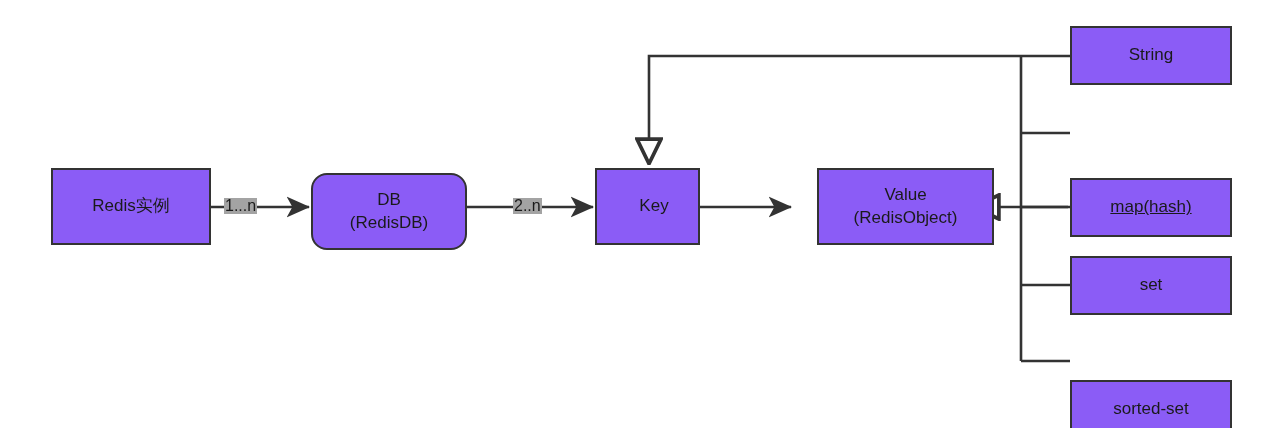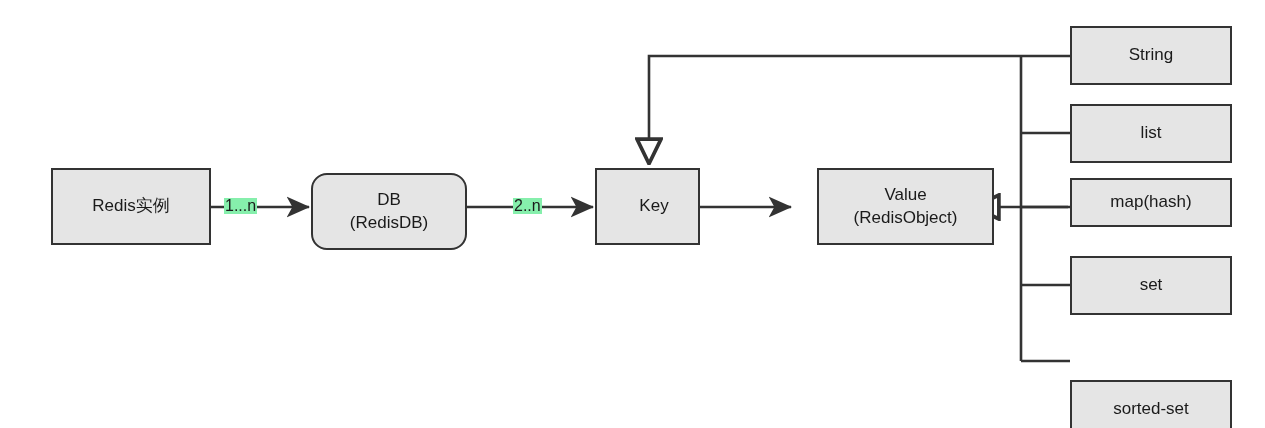--- a/index.html
+++ b/index.html
@@ -12,35 +12,35 @@
     width: 1265px;
     height: 428px;
     background: #ffffff;
     font-family: "Liberation Sans", "DejaVu Sans", sans-serif;
     overflow: hidden;
   }
   .node {
     position: absolute;
     box-sizing: border-box;
     border: 2px solid #333333;
-    background: #e5e5e5;
+    background: #8b5cf6;
     display: flex;
     align-items: center;
     justify-content: center;
     text-align: center;
     color: #1a1a1a;
     font-size: 17px;
     line-height: 1.3;
     z-index: 3;
     white-space: pre-line;
   }
   .edge-label {
     position: absolute;
     z-index: 4;
-    background: #86efac;
+    background: #a3a3a3;
     color: #1a1a1a;
     font-size: 16px;
     line-height: 1;
     padding: 0 1px;
     white-space: nowrap;
   }
   svg.wires {
     position: absolute;
     left: 0;
     top: 0;
@@ -92,23 +92,22 @@
   <div class="node" style="left:311px; top:173px; width:156px; height:77px;border-radius:16px;">DB
 (RedisDB)</div>
 
   <div class="node" style="left:595px; top:168px; width:105px; height:77px;padding-left:13px;">Key</div>
 
   <div class="node" style="left:793px; top:168px; width:177px; height:77px;margin-left:24px;">Value
 (RedisObject)</div>
 
   <div class="node" style="left:1070px; top:26px;  width:162px; height:59px;">String</div>
 
-  <div class="node" style="left:1070px; top:104px; width:162px; height:59px;">list</div>
 
-  <div class="node" style="left:1070px; top:178px; width:162px; height:49px;">map(hash)</div>
+  <div class="node" style="left:1070px; top:178px; width:162px; height:59px;text-decoration:underline;">map(hash)</div>
 
   <div class="node" style="left:1070px; top:256px; width:162px; height:59px;">set</div>
 
   <div class="node" style="left:1070px; top:332px; width:162px; height:59px;margin-top:48px;">sorted-set</div>
 
   <div class="edge-label" style="left:224px; top:198px;">1...n</div>
 
   <div class="edge-label" style="left:513px; top:198px;">2..n</div>
 
 </div>

